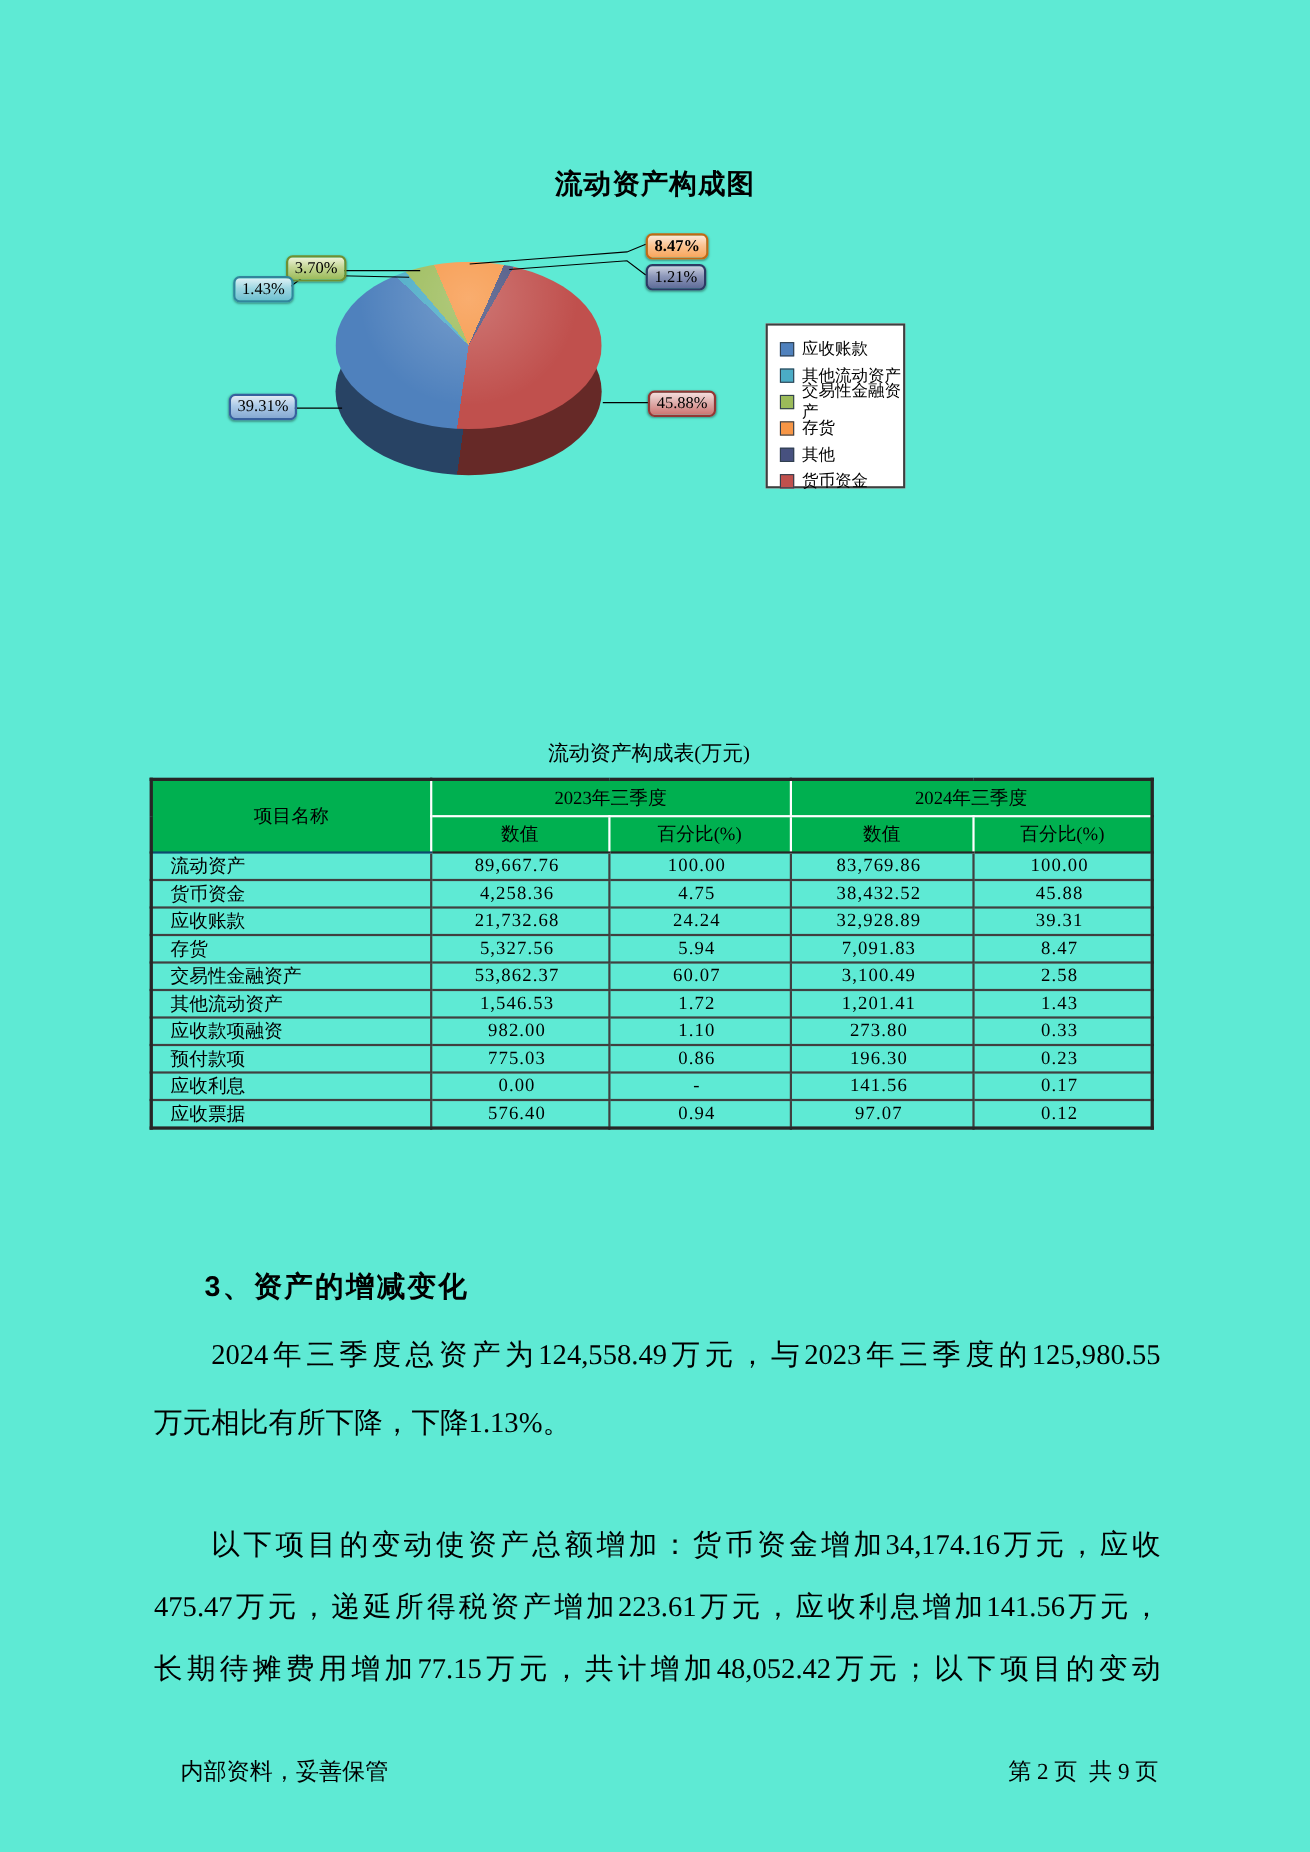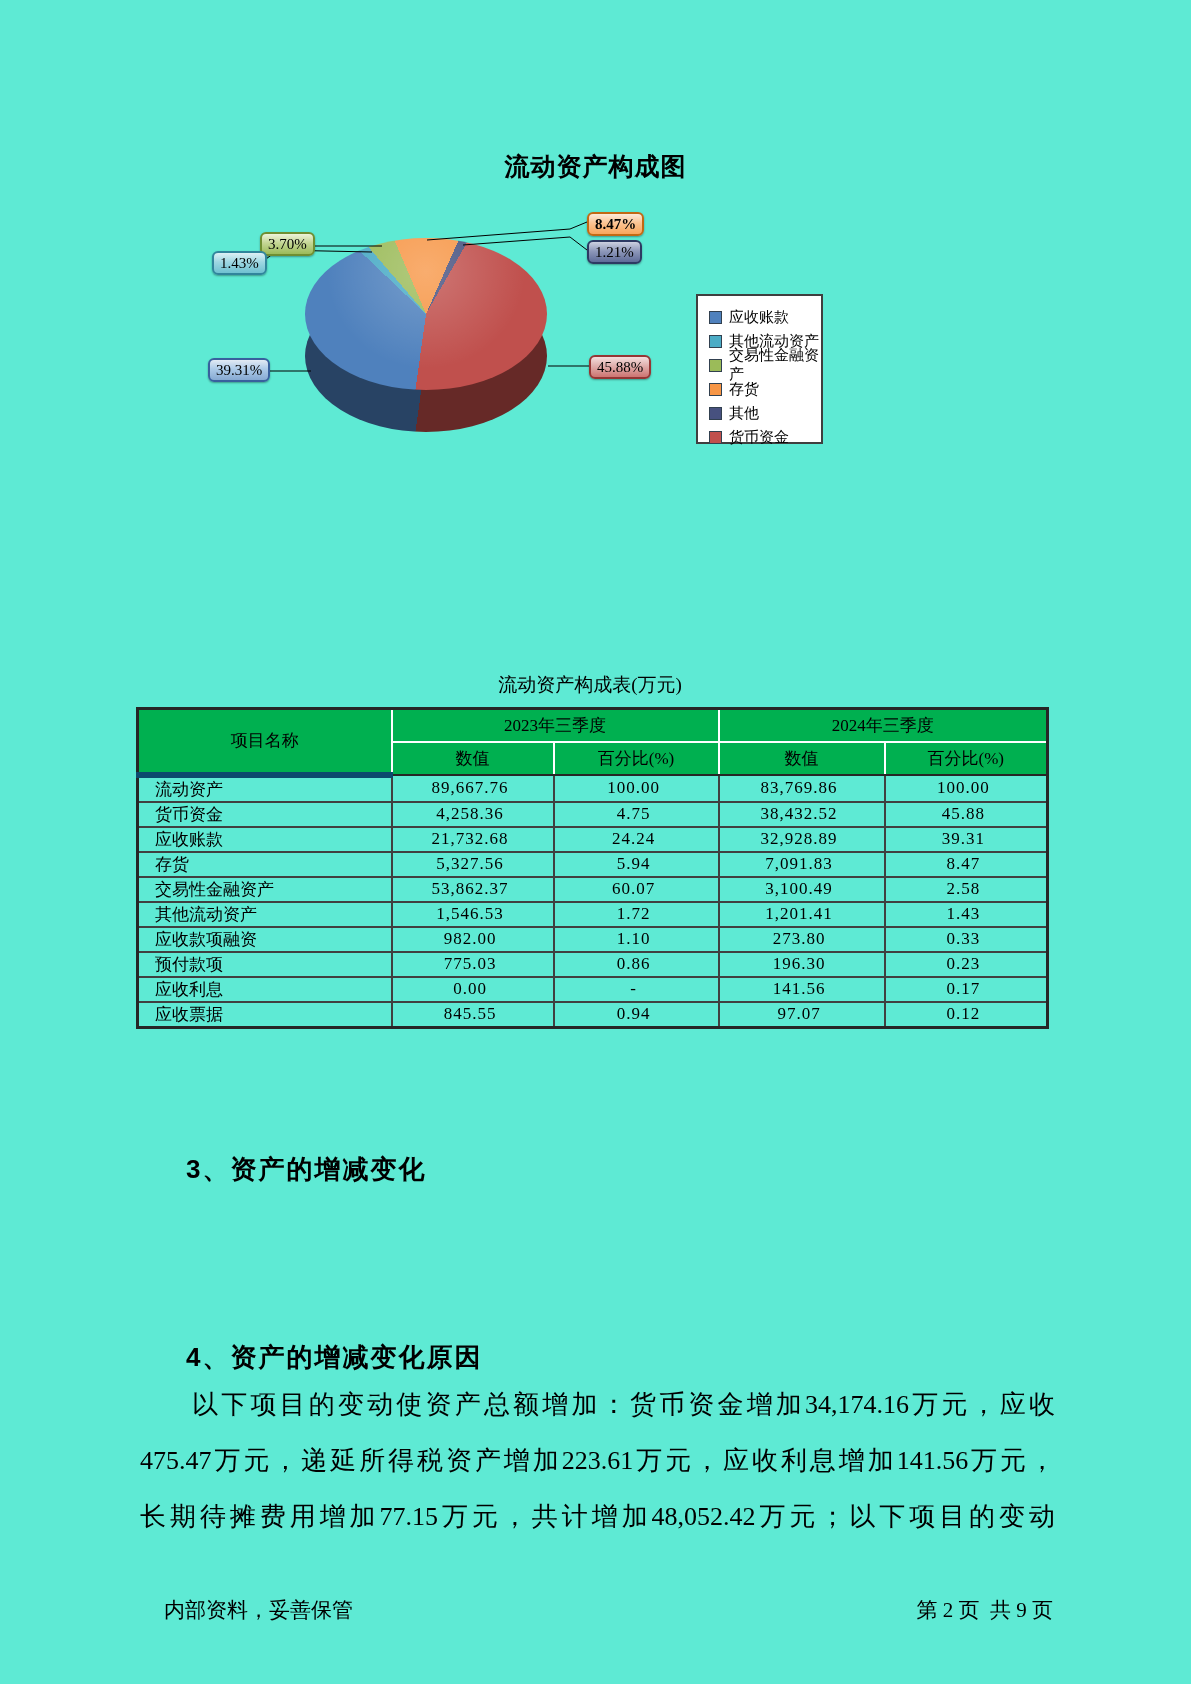--- a/index.html
+++ b/index.html
@@ -42,21 +42,21 @@
     width:910px;font-size:17px;
   }
   .asset-table{border:3px solid #262626;}
   .asset-table th{
     background:#00B050;border:2px solid #fff;font-weight:normal;font-size:17px;
     text-align:center;padding:0;
   }
   .asset-table thead tr{height:33px;}
   .asset-table tbody tr{height:25px;}
   .asset-table tr.subhead th{border-bottom:2px solid #262626;}
-  .asset-table th.item-head{border-bottom:6px solid #0c4a6e;}
+  .asset-table th.item-head{border-bottom:2px solid #0c4a6e;}
   .asset-table td{border:2px solid #404040;padding:0;}
   .asset-table td.item-cell{text-align:left;padding-left:16px;}
   .asset-table td.value-cell{text-align:center;padding-right:5px;letter-spacing:1px;}
   
   .sec-heading{
     position:absolute;left:186px;width:900px;
     font-family:"Liberation Sans","DejaVu Sans",sans-serif;font-weight:bold;
     font-size:26px;letter-spacing:2px;
   }
   .h3{top:1152px;} .h4{top:1340px;}
@@ -207,30 +207,33 @@
         </tr>
         <tr>
           <td class="item-cell">应收利息</td>
           <td class="value-cell">0.00</td>
           <td class="value-cell">-</td>
           <td class="value-cell">141.56</td>
           <td class="value-cell">0.17</td>
         </tr>
         <tr>
           <td class="item-cell">应收票据</td>
-          <td class="value-cell">845.55</td>
+          <td class="value-cell">576.40</td>
           <td class="value-cell">0.94</td>
           <td class="value-cell">97.07</td>
           <td class="value-cell">0.12</td>
         </tr>
       </tbody>
   </table>
 
   <div class="sec-heading h3">3、资产的增减变化</div>
-  <div class="sec-heading h4">4、资产的增减变化原因</div>
+  <div class="para p1" id="para1">
+      <div class="pline indent">2024年三季度总资产为124,558.49万元，与2023年三季度的125,980.55</div>
+      <div class="pline end">万元相比有所下降，下降1.13%。</div>
+    </div>
   <div class="para p2" id="para2">
       <div class="pline indent">以下项目的变动使资产总额增加：货币资金增加34,174.16万元，应收</div>
       <div class="pline">475.47万元，递延所得税资产增加223.61万元，应收利息增加141.56万元，</div>
       <div class="pline">长期待摊费用增加77.15万元，共计增加48,052.42万元；以下项目的变动</div>
     </div>
 
   <div class="footer-left">内部资料，妥善保管</div>
   <div class="footer-right">第 2 页  共 9 页</div>
 </div>
 

